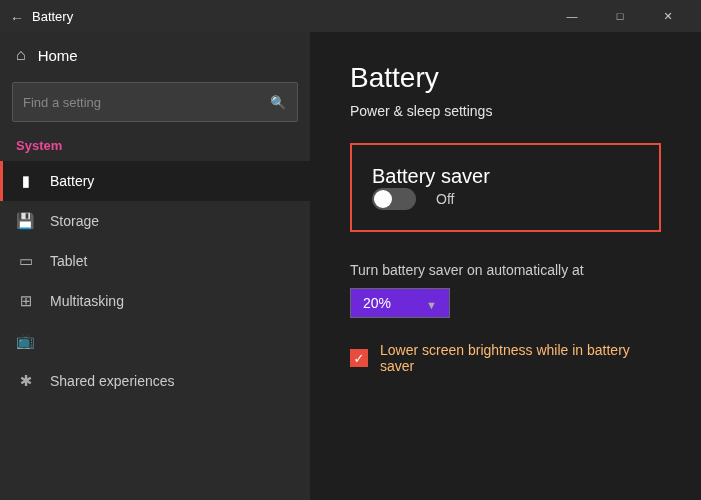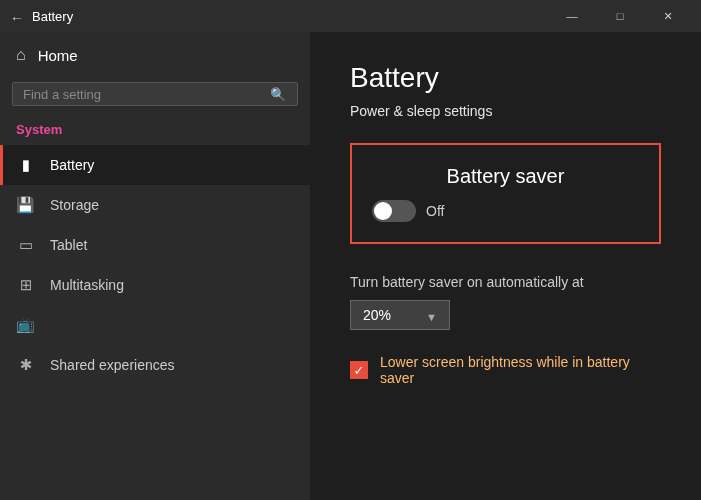--- a/index.html
+++ b/index.html
@@ -80,21 +80,21 @@
       color: #ccc;
     }
 
     .search-box {
       margin: 4px 12px 10px 12px;
       background: #3a3a3a;
       border: 1px solid #555;
       border-radius: 2px;
       display: flex;
       align-items: center;
-      height: 24px;
+      height: 40px;
       padding: 0 10px;
     }
     .search-box input {
       background: transparent;
       border: none;
       outline: none;
       color: #bbb;
       font-size: 13px;
       flex: 1;
     }
@@ -168,37 +168,35 @@
     
     .battery-saver-card {
       border: 2px solid #e74c3c;
       padding: 20px;
       margin-bottom: 30px;
     }
 
     .card-title {
       font-size: 20px;
       font-weight: 400;
-      margin-bottom: 12px;
-      color: #ffffff;
-      text-align: center;
+      color: #ffffff;
     }
 
     .card-description {
       font-size: 14px;
       color: #cccccc;
       line-height: 1.5;
       margin-bottom: 16px;
     }
 
     
     .toggle-row {
       display: flex;
       align-items: center;
-      gap: 10px;
+      gap: 20px;
     }
 
     .toggle {
       width: 44px;
       height: 22px;
       background: #555;
       border-radius: 11px;
       position: relative;
       cursor: pointer;
       flex-shrink: 0;
@@ -222,21 +220,21 @@
 
     
     .section-label {
       font-size: 14px;
       color: #cccccc;
       margin-bottom: 10px;
       margin-top: 12px;
     }
 
     .dropdown {
-      background: #404040;
+      background: #6d28d9;
       border: 1px solid #666;
       color: #ffffff;
       font-size: 14px;
       padding: 6px 12px;
       cursor: pointer;
       display: flex;
       align-items: flex-end;
       gap: 10px;
       width: 100px;
       margin-bottom: 24px;

